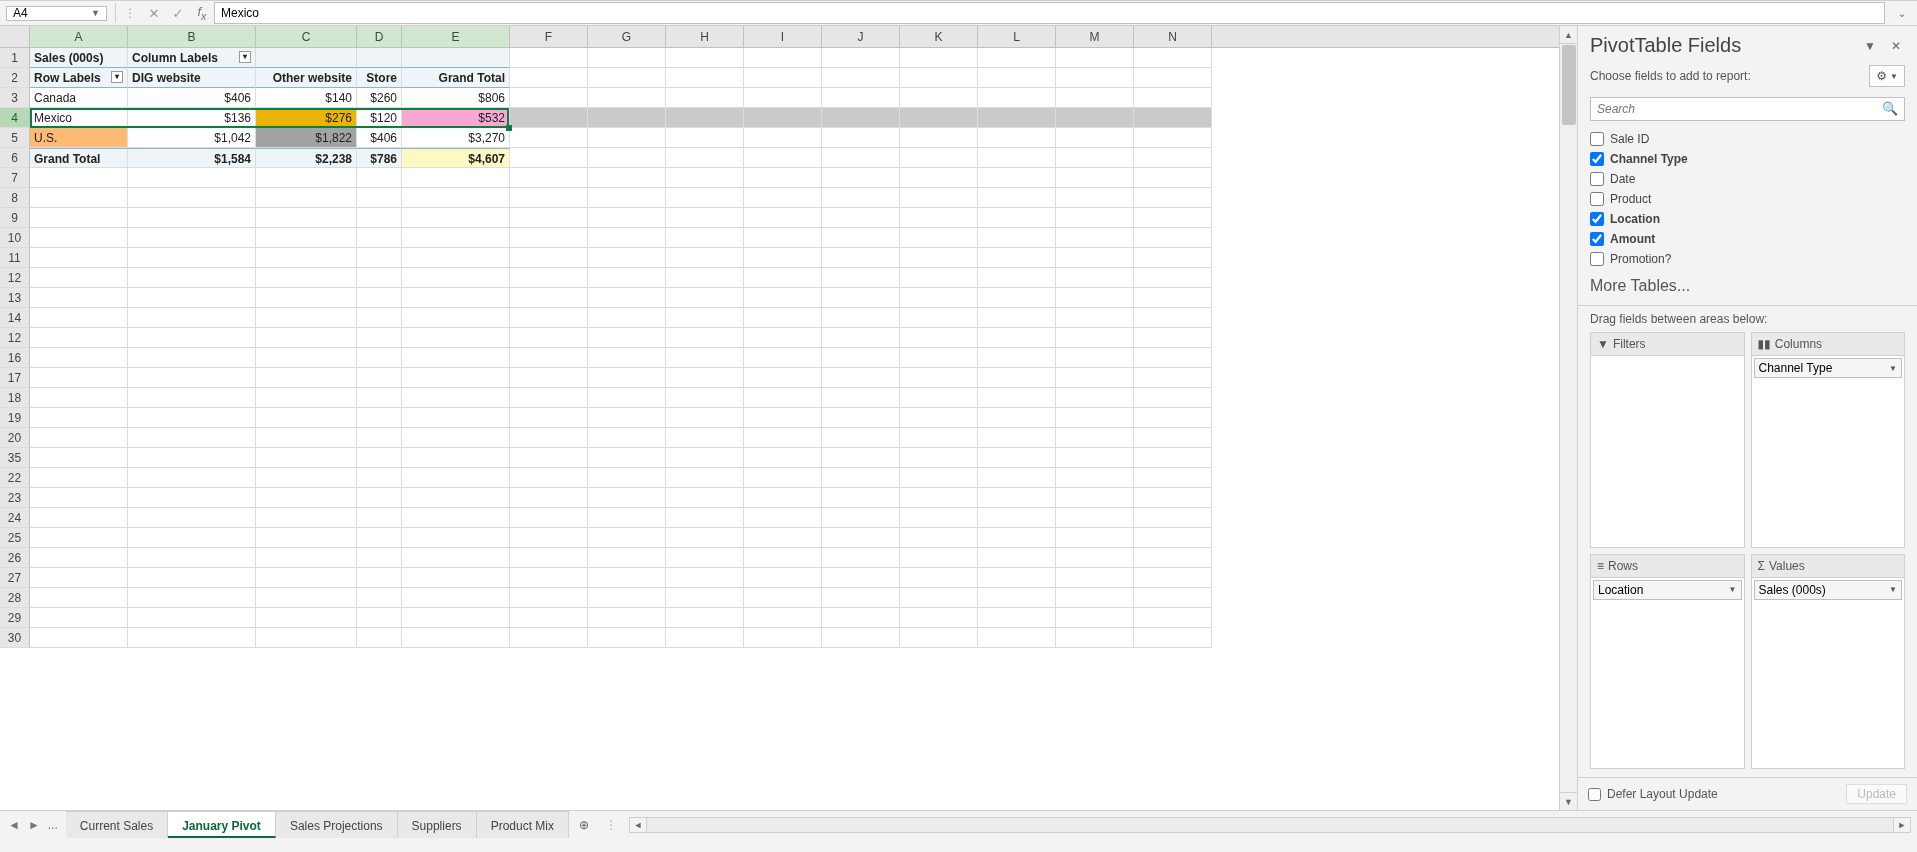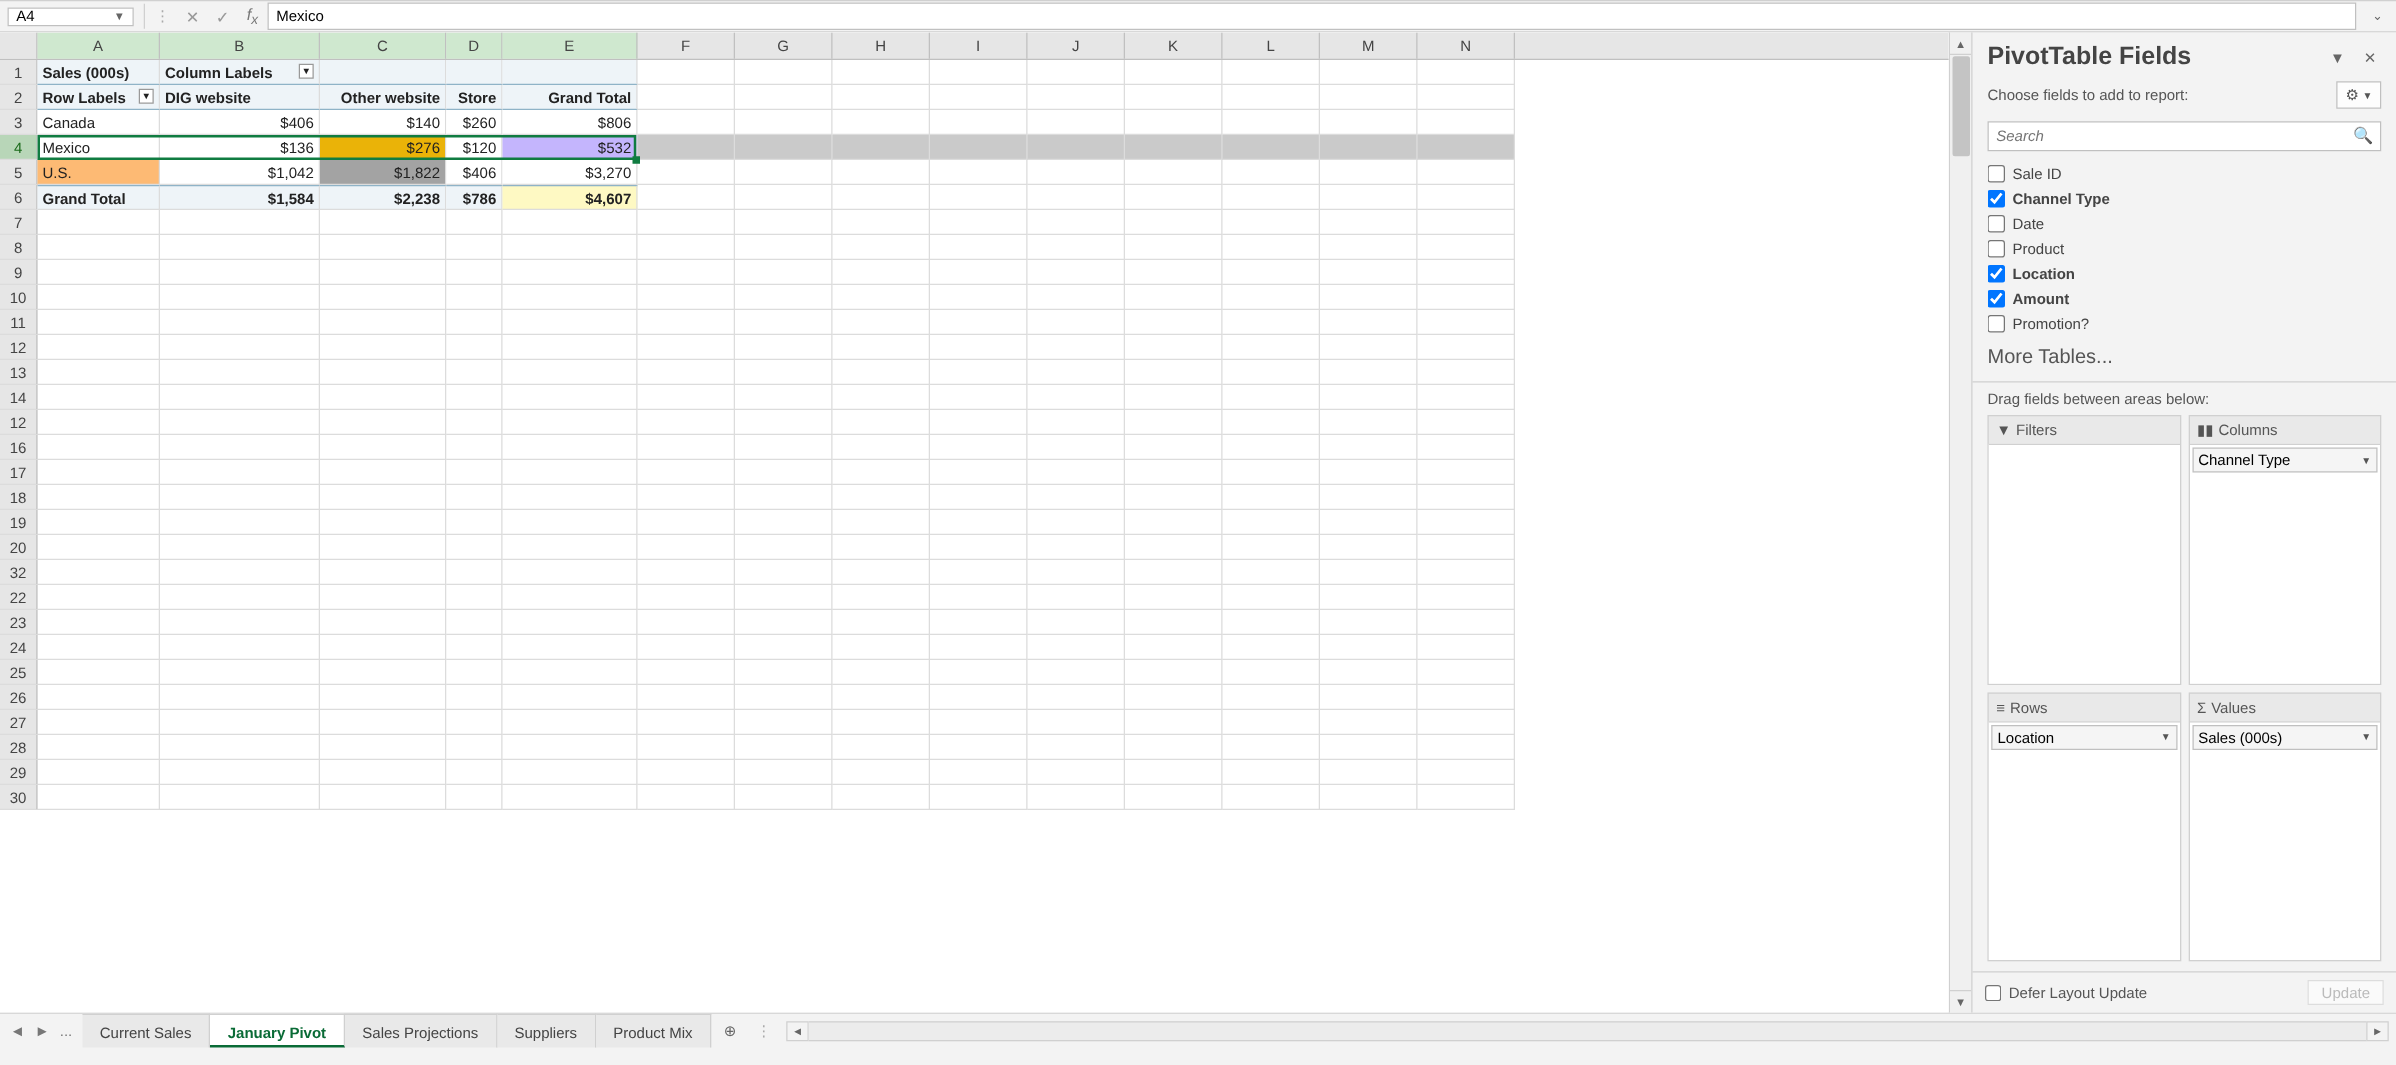--- a/index.html
+++ b/index.html
@@ -50,21 +50,21 @@
 
 .vscroll { width: 18px; background: #f0f0f0; border-left: 1px solid #d0d0d0; display: flex; flex-direction: column; }
 .vscroll .arrow { height: 18px; text-align: center; font-size: 9px; color: #666; line-height: 18px; border-bottom: 1px solid #d0d0d0; background: #f0f0f0; }
 .vscroll .arrow.bottom { border-top: 1px solid #d0d0d0; border-bottom: none; }
 .vscroll .thumb { width: 14px; background: #c4c4c4; margin: 1px auto; height: 80px; border-radius: 2px; }
 .vscroll .track { flex: 1; }
 
 
 .pivot-panel { width: 340px; background: #f3f3f3; border-left: 1px solid #d0d0d0; display: flex; flex-direction: column; padding: 0 0 0 0; }
 .pp-header { display: flex; align-items: center; padding: 8px 12px 4px 12px; }
-.pp-title { font-size: 20px; color: #444; flex: 1; font-weight: 700;}
+.pp-title { font-size: 20px; color: #444; flex: 1; font-weight: 400;}
 .pp-hbtn { width: 18px; text-align: center; color: #666; font-size: 12px; margin-left: 8px; }
 .pp-sub { font-size: 12px; color: #555; padding: 4px 12px; display: flex; align-items: center; gap: 8px;}
 .pp-gear { border: 1px solid #c0c0c0; padding: 3px 6px; font-size: 12px; background: #fdfdfd; display: flex; align-items: center; gap: 3px;}
 .pp-search { margin: 6px 12px; position: relative; }
 .pp-search input { width: 100%; height: 24px; border: 1px solid #c0c0c0; padding: 0 24px 0 6px; font-size: 12px; color: #888; font-style: italic; }
 .pp-search .mag { position: absolute; right: 6px; top: 4px; font-size: 13px; color: #555; }
 .field-list { padding: 2px 12px; max-height: 170px; overflow-y: auto; }
 .field-item { display: flex; align-items: center; font-size: 12px; padding: 3px 0; color: #444; gap: 6px;}
 .field-item input { width: 14px; height: 14px; }
 .field-item.chk { font-weight: 600; }
@@ -182,21 +182,21 @@
           <div class="cell cL"></div>
           <div class="cell cM"></div>
           <div class="cell cN"></div>
         </div>
         <div class="row sel-row">
           <div class="rh">4</div>
           <div class="cell cA pivot-bg" style="background: rgb(255, 255, 255);">Mexico</div>
           <div class="cell cB pivot-bg txt-r" style="background: rgb(255, 255, 255);">$136</div>
           <div class="cell cC pivot-bg txt-r" style="background: #eab308;">$276</div>
           <div class="cell cD pivot-bg txt-r" style="background: rgb(255, 255, 255);">$120</div>
-          <div class="cell cE pivot-bg txt-r" style="background: #c4b5fd;">$532</div>
+          <div class="cell cE pivot-bg txt-r" style="background: #f9a8d4;">$532</div>
           <div class="cell cF"></div>
           <div class="cell cG"></div>
           <div class="cell cH"></div>
           <div class="cell cI"></div>
           <div class="cell cJ"></div>
           <div class="cell cK"></div>
           <div class="cell cL"></div>
           <div class="cell cM"></div>
           <div class="cell cN"></div>
         </div>
@@ -466,21 +466,21 @@
           <div class="cell cG"></div>
           <div class="cell cH"></div>
           <div class="cell cI"></div>
           <div class="cell cJ"></div>
           <div class="cell cK"></div>
           <div class="cell cL"></div>
           <div class="cell cM"></div>
           <div class="cell cN"></div>
         </div>
         <div class="row">
-          <div class="rh">32</div>
+          <div class="rh">35</div>
           <div class="cell cA"></div>
           <div class="cell cB"></div>
           <div class="cell cC"></div>
           <div class="cell cD"></div>
           <div class="cell cE"></div>
           <div class="cell cF"></div>
           <div class="cell cG"></div>
           <div class="cell cH"></div>
           <div class="cell cI"></div>
           <div class="cell cJ"></div>

